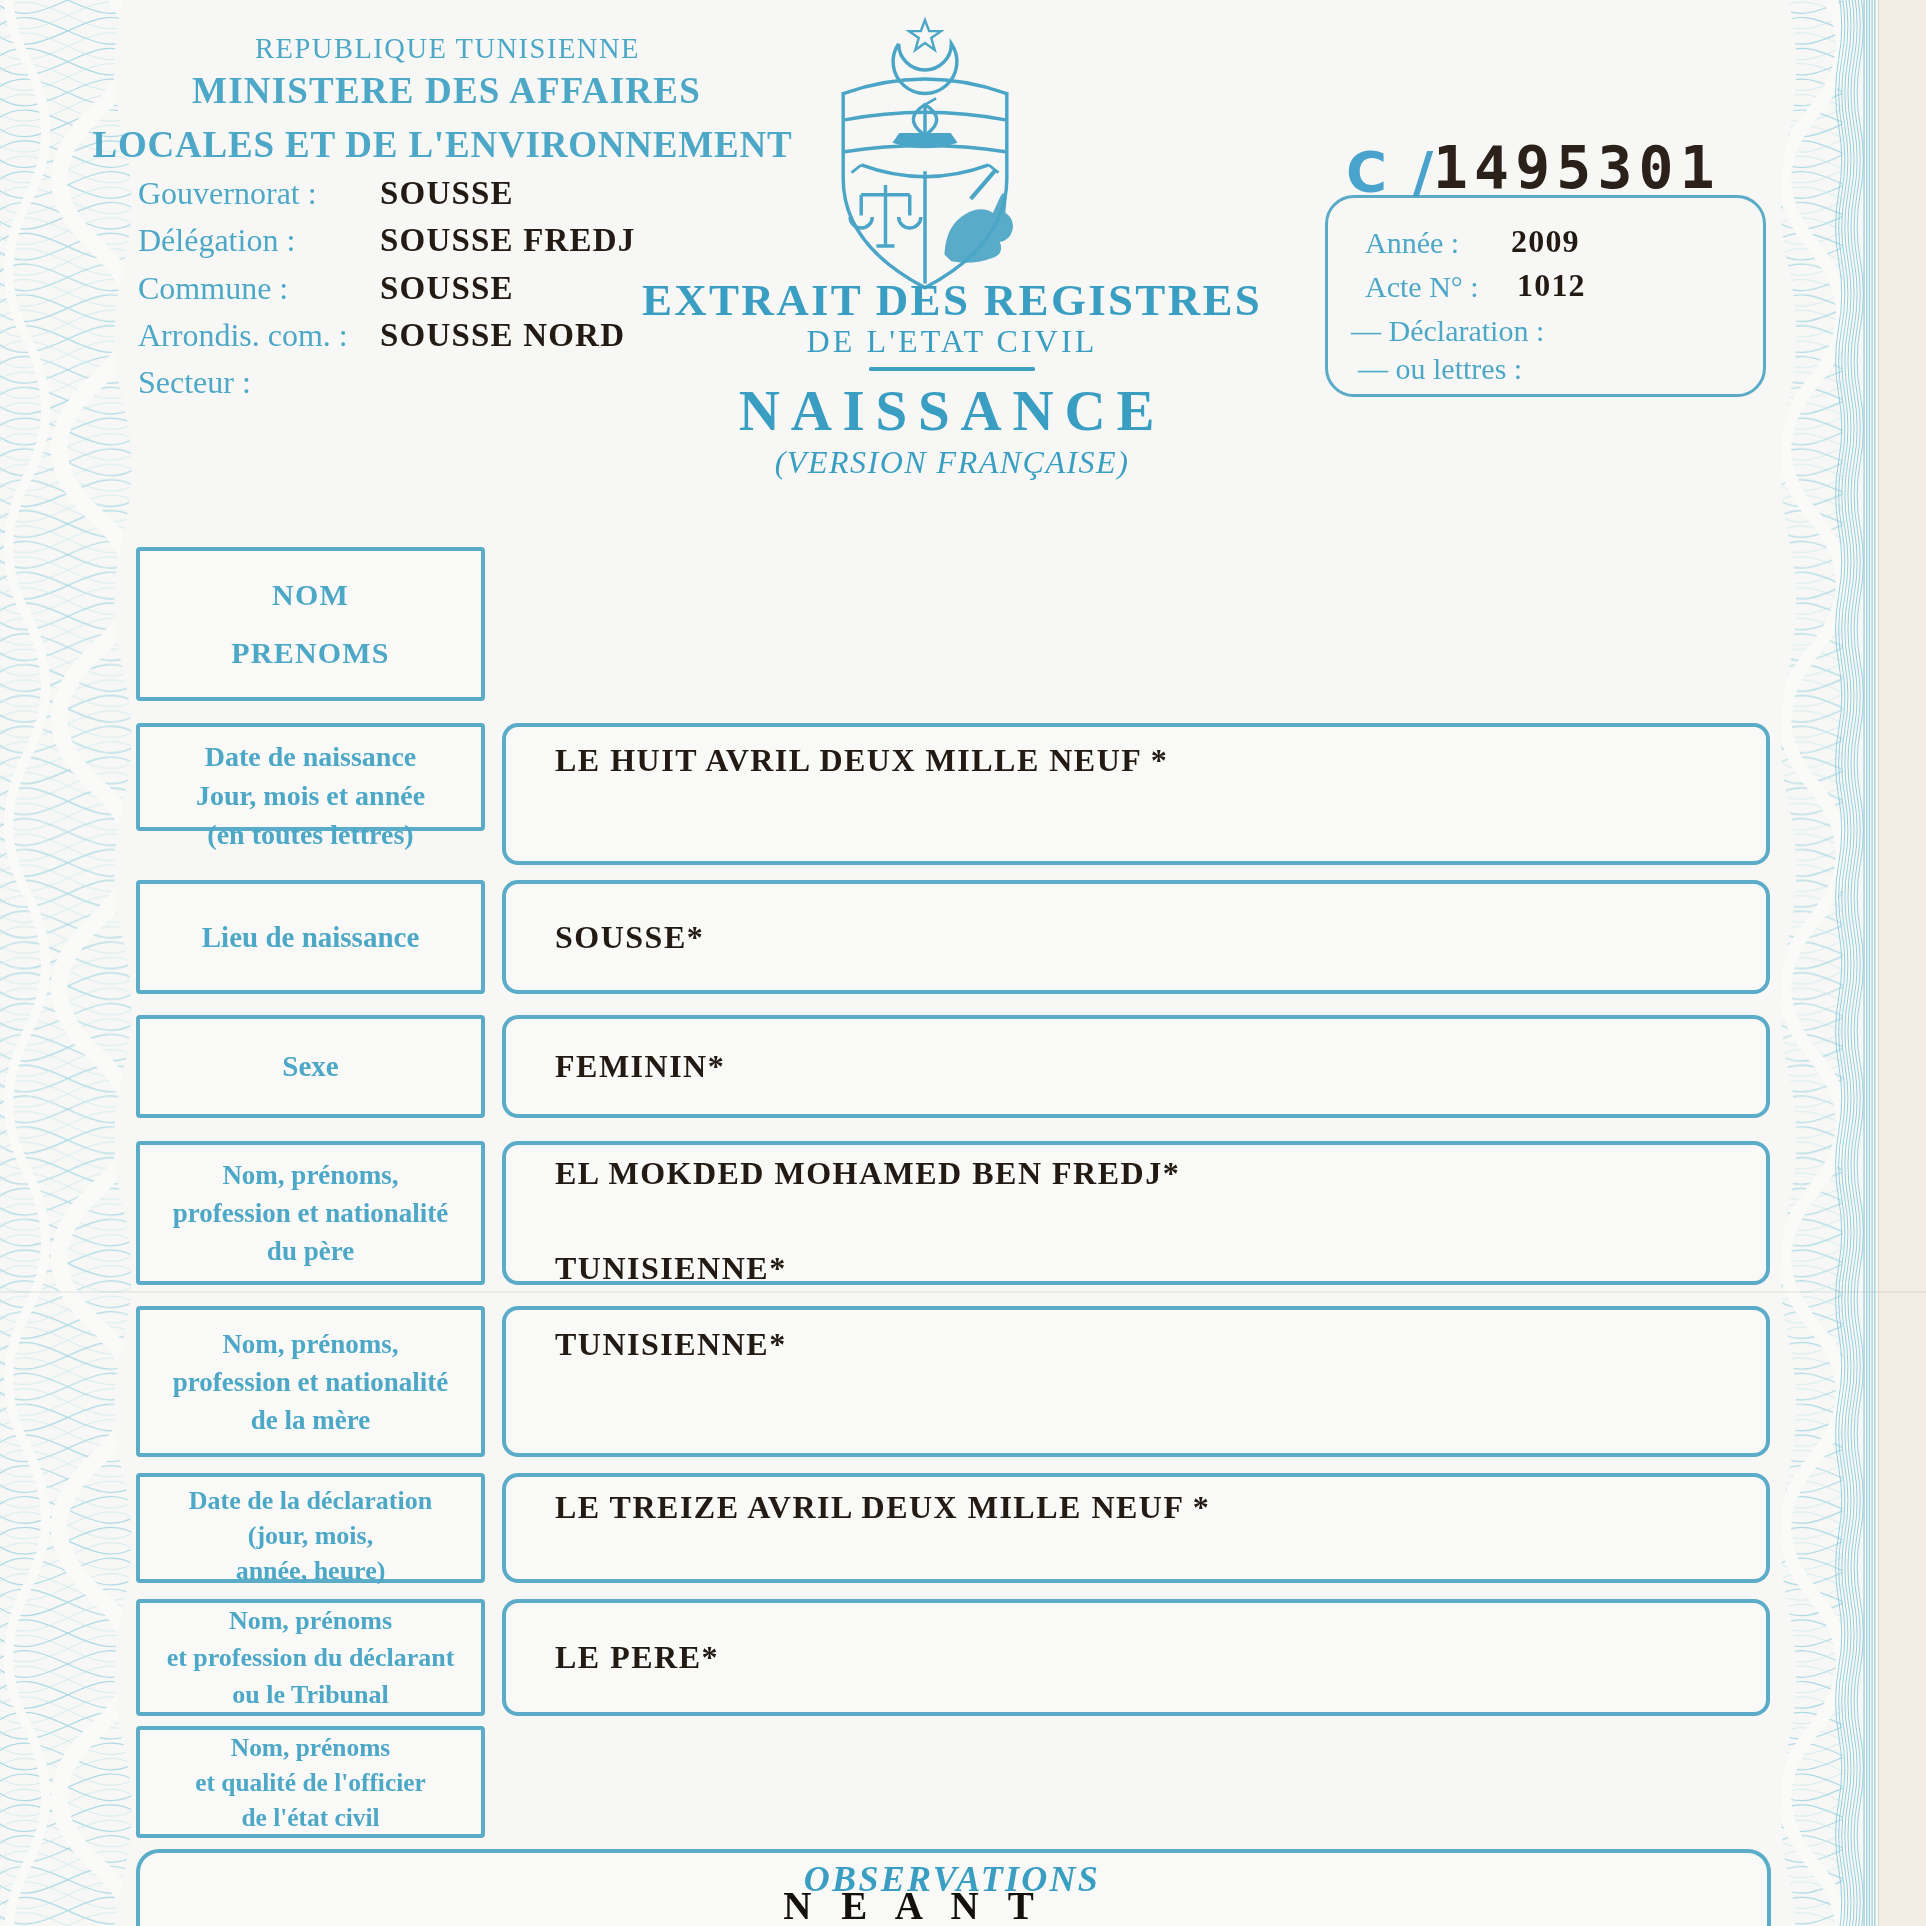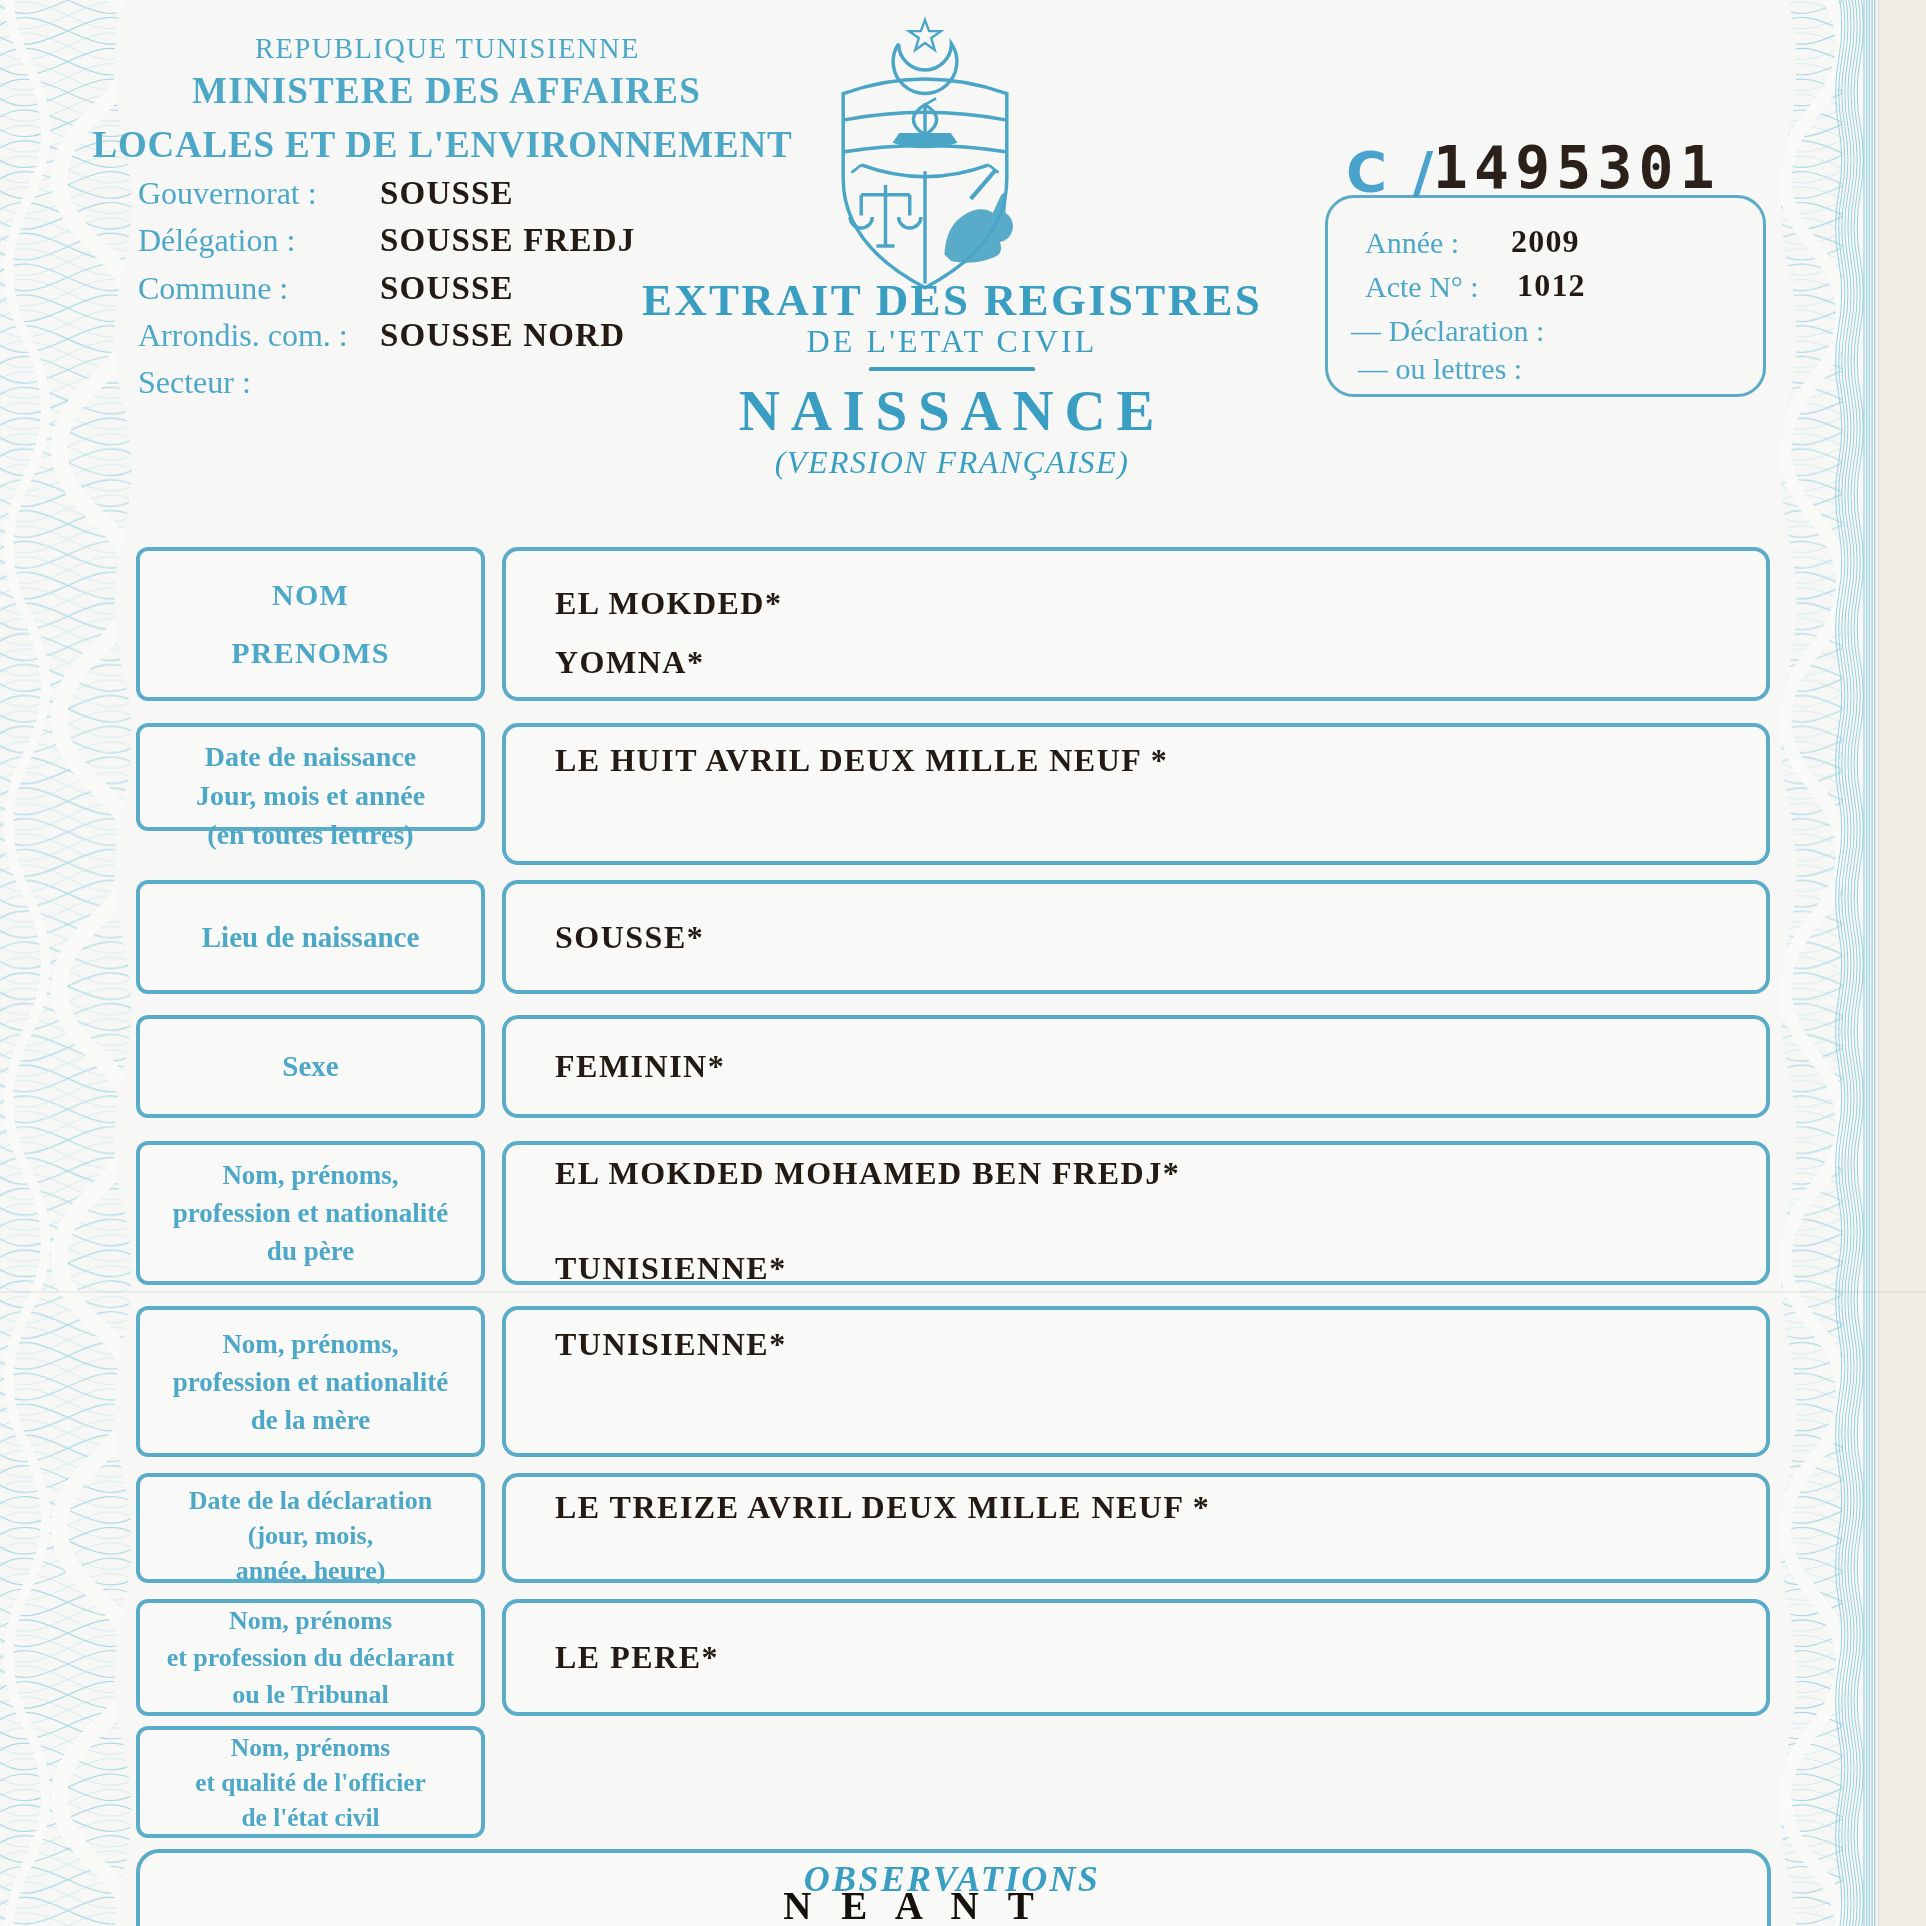--- a/index.html
+++ b/index.html
@@ -6,21 +6,21 @@
   html,body { margin:0; }
   body { width:1943px; height:2679px; overflow:hidden; background:#efeee9; }
   .page { position:relative; width:1943px; height:2679px; background:#f7f8f5;
           font-family:"Liberation Serif", serif; overflow:hidden; }
   .abs { position:absolute; }
   .teal { color:#4da7c7; }
   .tealdark { color:#3a9ec2; }
   .blk { color:#221a13; font-weight:700; letter-spacing:1.2px; }
   .center { text-align:center; }
   .box { border:4.2px solid rgba(64,158,192,.86); background:rgba(255,255,255,.25); }
-  .lblbox { left:136px; width:349px; border-radius:12px; display:flex; flex-direction:column;
+  .lblbox { left:136px; width:349px; border-radius:4px; display:flex; flex-direction:column;
             justify-content:center; align-items:center; color:#4da7c7; text-align:center; }
   .valbox { left:502px; width:1268px; border-radius:16px; display:flex; flex-direction:column;
             justify-content:center; padding-left:49px; }
   .val { font-weight:700; letter-spacing:1.5px; color:#221a13; font-size:32px; white-space:nowrap; }
   .adminrow { display:flex; align-items:baseline; }
   .adminlbl { flex:0 0 242px; font-size:32px; color:#4da7c7; }
   .adminval { font-size:33px; font-weight:700; color:#221a13; letter-spacing:1.2px; }
 </style>
 </head>
 <body>
@@ -168,24 +168,20 @@
   <div class="abs tealdark center" style="left:480px;top:274px;width:944px;font-size:45px;font-weight:700;letter-spacing:2.3px">EXTRAIT DES REGISTRES</div>
   <div class="abs tealdark center" style="left:480px;top:323px;width:944px;font-size:32px;letter-spacing:3.1px">DE L'ETAT CIVIL</div>
   <div class="abs" style="left:869px;top:367px;width:166px;height:3.5px;background:#3f9fc2;border-radius:1.5px"></div>
   <div class="abs tealdark center" style="left:480px;top:378px;width:944px;font-size:57px;font-weight:700;letter-spacing:10.8px">NAISSANCE</div>
   <div class="abs tealdark center" style="left:480px;top:444px;width:944px;font-size:32px;font-style:italic;letter-spacing:1.5px">(VERSION FRANÇAISE)</div>
 
   <div class="abs box lblbox" style="top:547px;height:154px;font-size:30px;font-weight:700;line-height:58px;letter-spacing:1.2px">
     <span>NOM</span>
     <span>PRENOMS</span>
   </div>
-  <div class="abs box valbox" style="top:547px;height:154px;justify-content:flex-start;padding-top:34px;gap:21.6px">
-    <span class="val">EL MOKDED*</span>
-    <span class="val">YOMNA*</span>
-  </div>
 
   <div class="abs box lblbox" style="top:723px;height:108px;font-size:28px;line-height:39px;justify-content:flex-start;padding-top:10px;font-weight:600">
     <span style="font-weight:700">Date de naissance</span>
     <span>Jour, mois et année</span>
     <span>(en toutes lettres)</span>
   </div>
   <div class="abs box valbox" style="top:723px;height:142px;justify-content:flex-start;padding-top:15.4px">
     <span class="val">LE HUIT AVRIL  DEUX MILLE NEUF *</span>
   </div>
 

